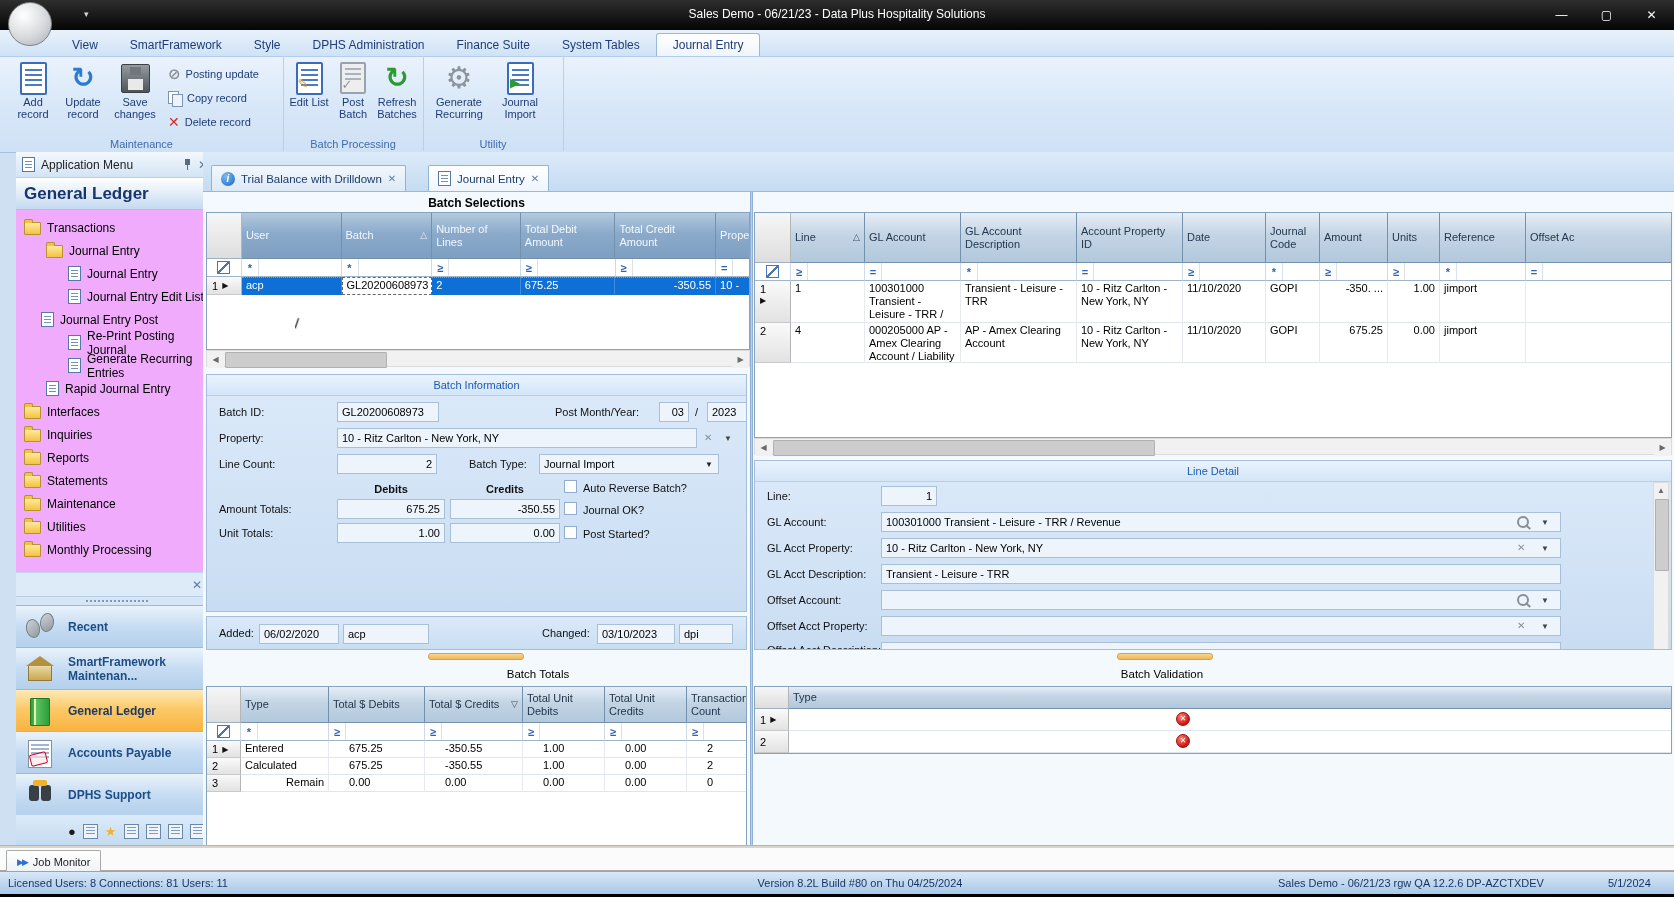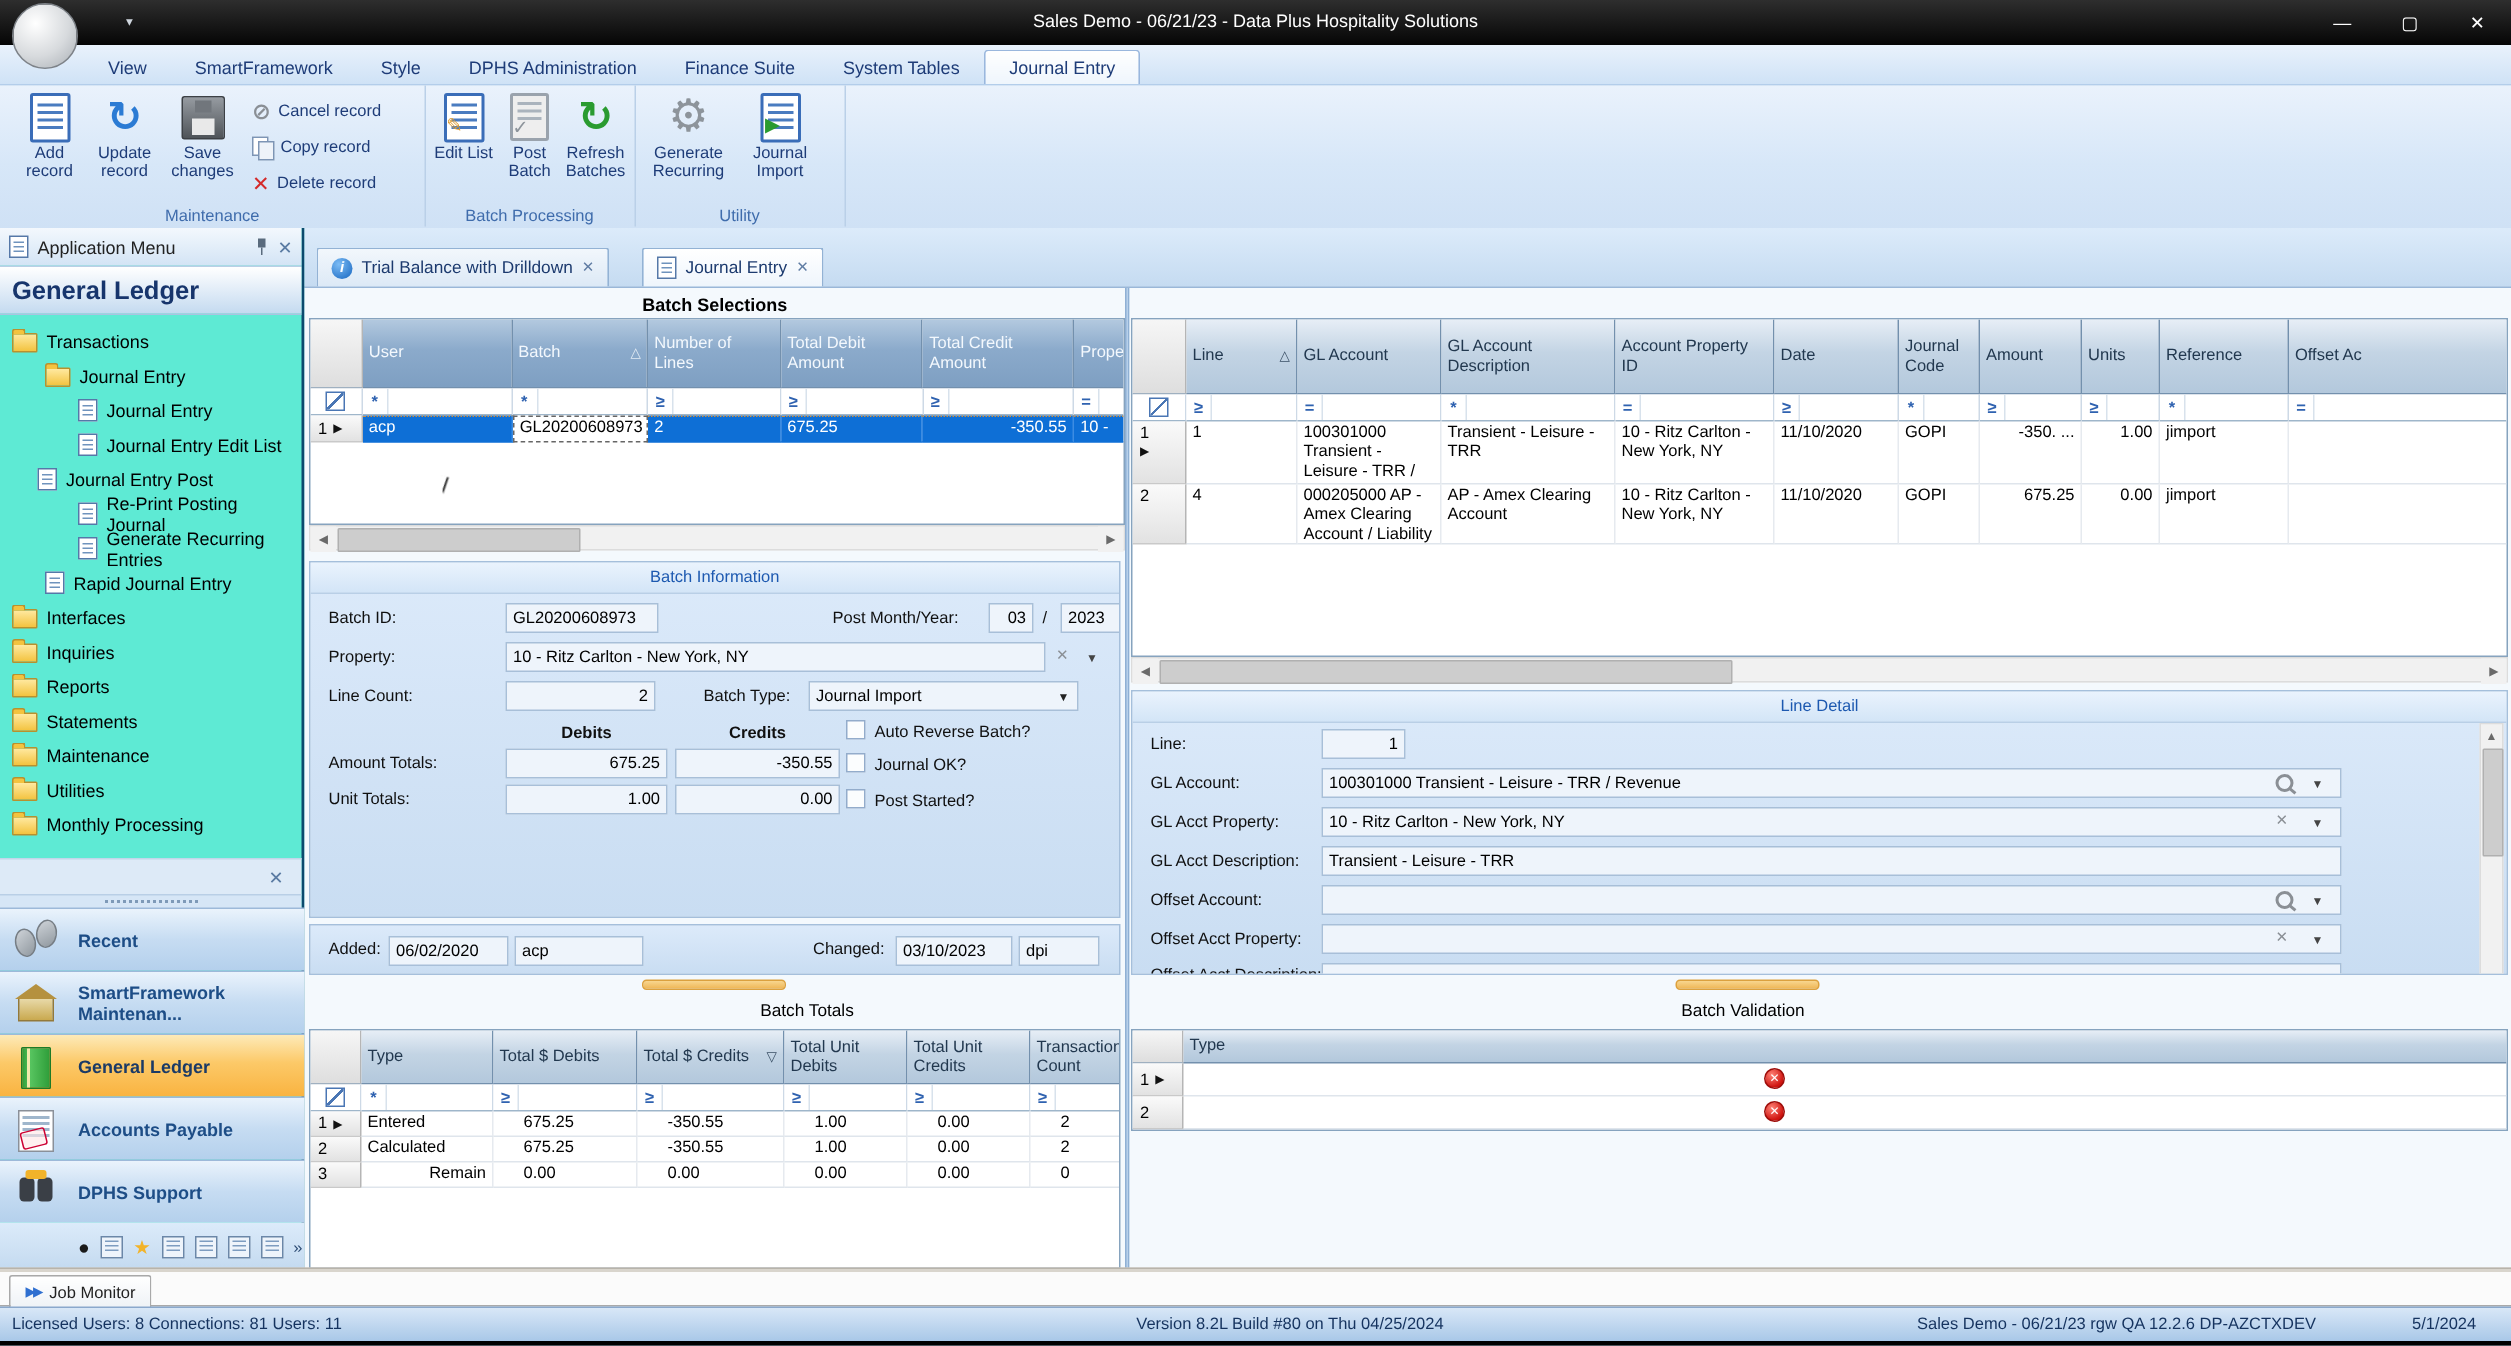--- a/index.html
+++ b/index.html
@@ -44,22 +44,22 @@
   .bsave::after{content:"";position:absolute;left:8px;right:8px;top:2px;height:8px;background:#71767c;}
   .refresh-blue{color:#2b7bd4;font-size:28px;font-weight:bold;}
   .refresh-green{color:#2a9b30;font-size:28px;font-weight:bold;}
   .gear{color:#8d949b;font-size:30px;}
   .cancel-glyph{color:#8a8f95;font-size:15px;font-weight:bold;}
   .delete-glyph{color:#d42a2a;font-size:14px;font-weight:bold;}
   .copyic{position:relative;width:14px;height:14px;}
   .copyic::before{content:"";position:absolute;left:0;top:0;width:9px;height:11px;background:#fff;border:1px solid #7d95b5;}
   .copyic::after{content:"";position:absolute;left:4px;top:3px;width:9px;height:11px;background:#eef3f9;border:1px solid #7d95b5;}
   
-  .sidebar{position:absolute;left:0;top:152px;width:203px;height:696px;background:#5eead4;
-           border-right:2px solid #0c4a6e;box-sizing:border-box;}
+  .sidebar{position:absolute;left:16px;top:152px;width:203px;height:696px;background:#f0abfc;
+           border-right:5px solid #0c4a6e;box-sizing:border-box;}
   .amhead{position:absolute;left:0;top:0;width:100%;height:26px;box-sizing:border-box;
           background:linear-gradient(180deg,#f3f8fd,#d3e4f5);border-bottom:1px solid #b9cfe6;
           display:flex;align-items:center;gap:6px;padding:0 6px;font-size:12px;color:#222;}
   .amhead .sp{flex:1;}
   .pinic{width:9px;height:11px;position:relative;}
   .pinic::before{content:"";position:absolute;left:2px;top:0;width:5px;height:6px;background:#5a6b7d;}
   .pinic::after{content:"";position:absolute;left:4px;top:6px;width:1px;height:5px;background:#5a6b7d;}
   .gltitle{position:absolute;left:0;top:26px;width:100%;height:32px;box-sizing:border-box;
            background:linear-gradient(180deg,#ffffff,#c4daf0);border-bottom:1px solid #aac4e0;
            display:flex;align-items:center;padding-left:8px;font-size:17px;font-weight:bold;color:#17356c;}
@@ -230,21 +230,21 @@
         <span>Update record</span>
       </div>
       <div class="bigbtn" style="left:110px;">
         <span class="ibig">
             <span class="bsave"></span>
           </span>
         <span>Save changes</span>
       </div>
       <div class="smallbtn" style="left:168px;top:6px;">
         <span class="cancel-glyph">⊘</span>
-        <span>Cancel record</span>
+        <span>Posting update</span>
       </div>
       <div class="smallbtn" style="left:168px;top:30px;">
         <span class="copyic"></span>
         <span>Copy record</span>
       </div>
       <div class="smallbtn" style="left:168px;top:54px;">
         <span class="delete-glyph">✕</span>
         <span>Delete record</span>
       </div>
       <div class="rglabel">Maintenance</div>

